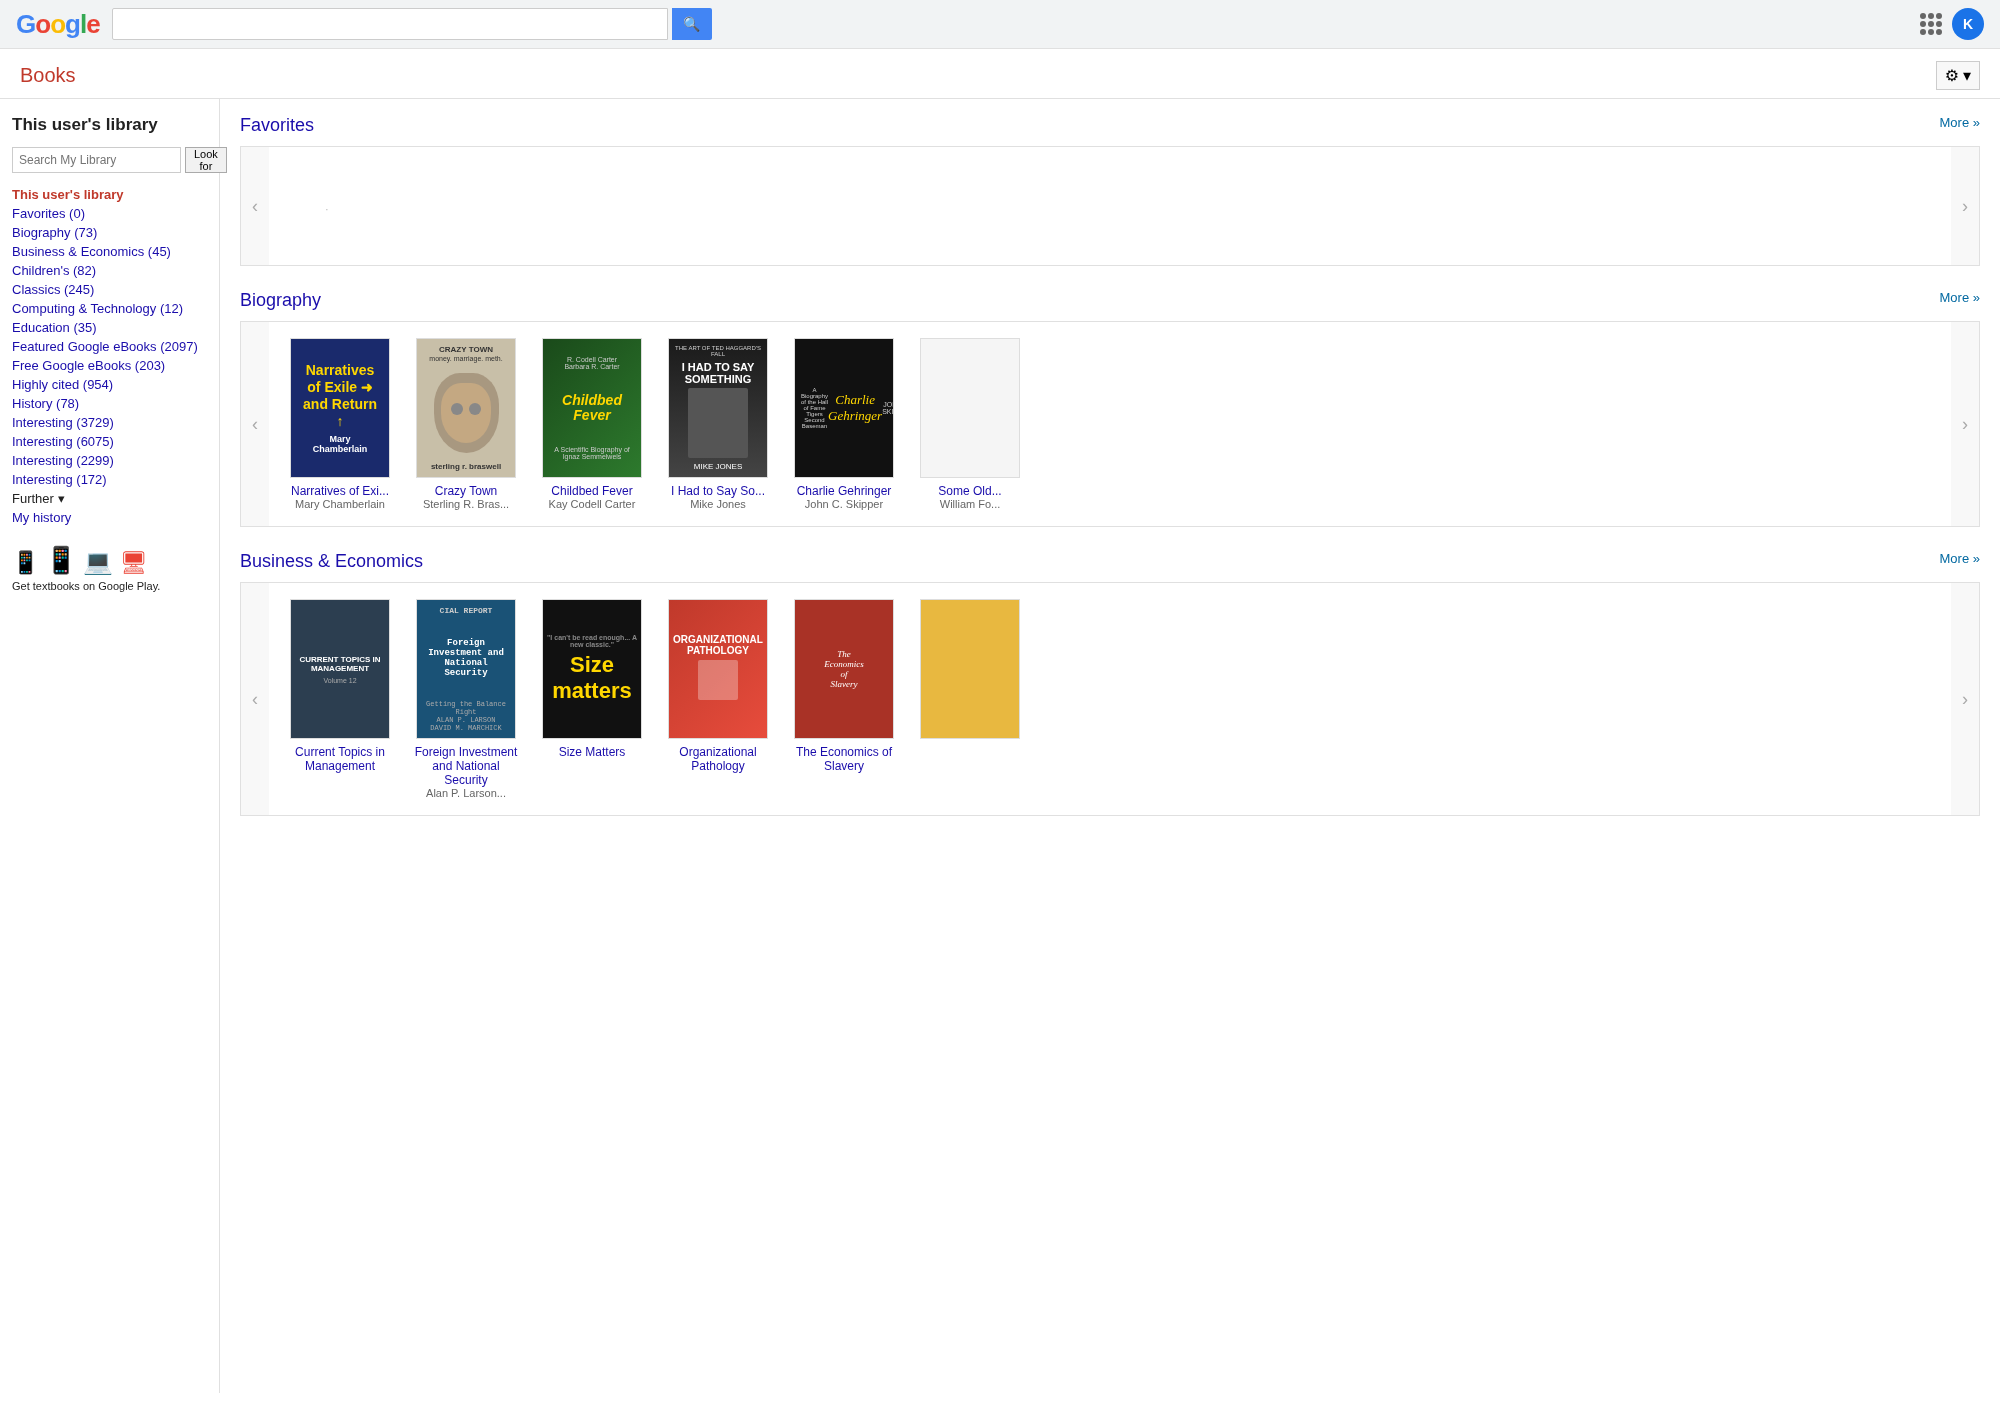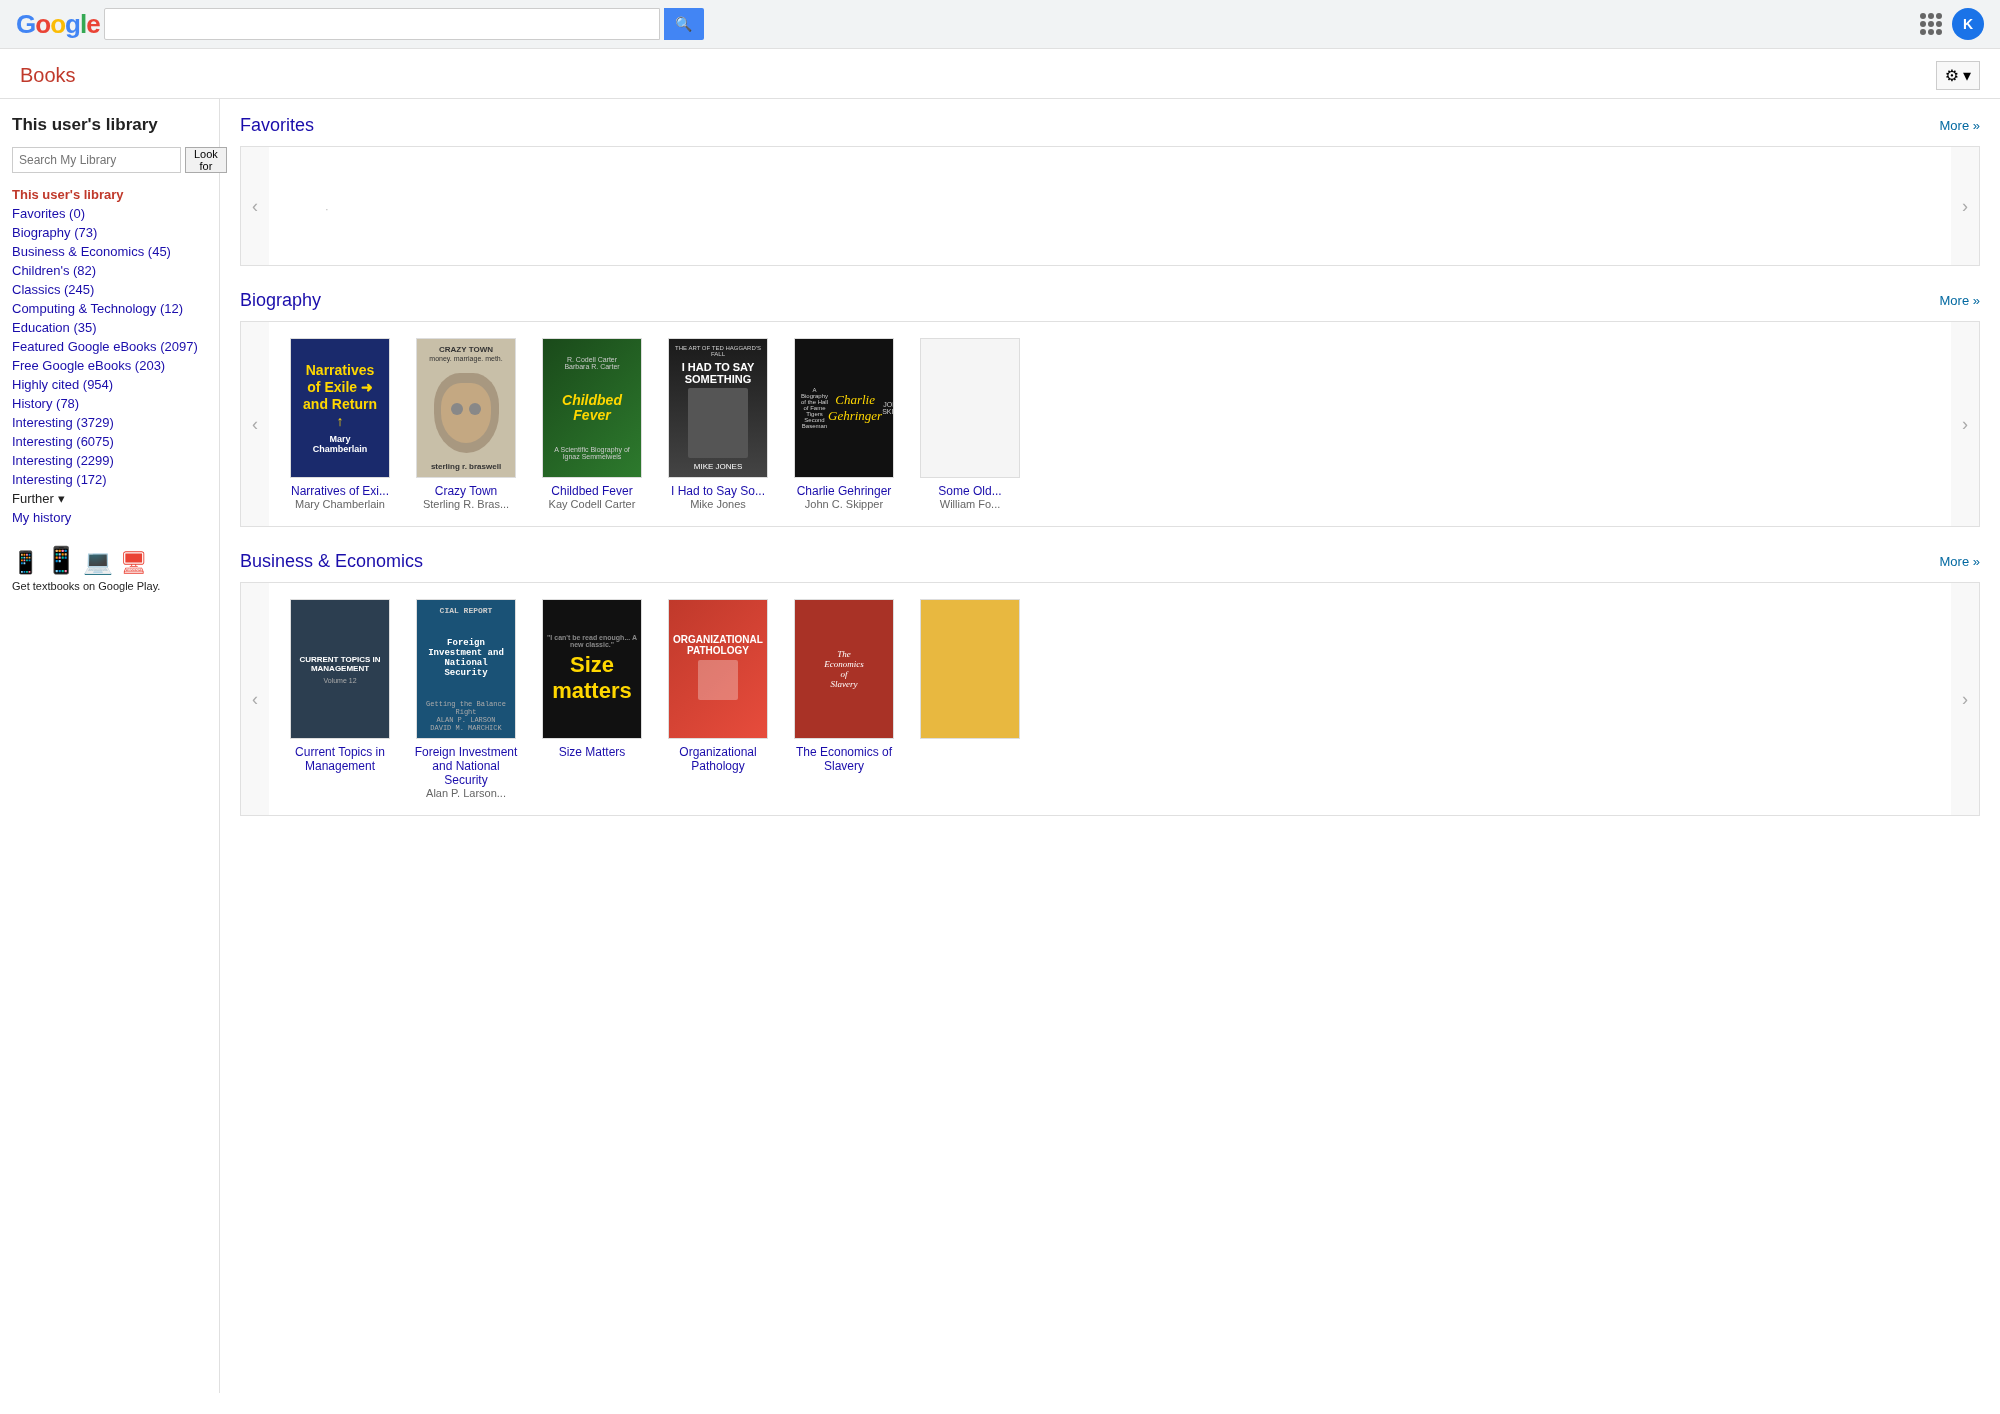--- a/index.html
+++ b/index.html
@@ -5,21 +5,21 @@
     * { box-sizing: border-box; margin: 0; padding: 0; }
     body { font-family: Arial, sans-serif; font-size: 13px; color: #222; background: #fff; }
 
     
     .top-bar {
       display: flex;
       align-items: flex-end;
       padding: 8px 16px;
       border-bottom: 1px solid #e0e0e0;
       background: #f1f3f4;
-      gap: 4px;
+      gap: 12px;
     }
     .google-logo {
       font-size: 26px;
       font-weight: bold;
       letter-spacing: -1px;
       flex-shrink: 0;
     }
     .google-logo span:nth-child(1) { color: #4285F4; }
     .google-logo span:nth-child(2) { color: #EA4335; }
     .google-logo span:nth-child(3) { color: #FBBC05; }
@@ -200,21 +200,21 @@
     
     .content-area {
       flex: 1;
       padding: 16px 20px;
       overflow-x: hidden;
     }
 
     
     .section-header {
       display: flex;
-      align-items: center;
+      align-items: flex-start;
       justify-content: space-between;
       margin-bottom: 10px;
     }
     .section-title {
       color: #1a0dab;
       font-size: 18px;
       font-weight: normal;
       cursor: pointer;
     }
     .more-link {

